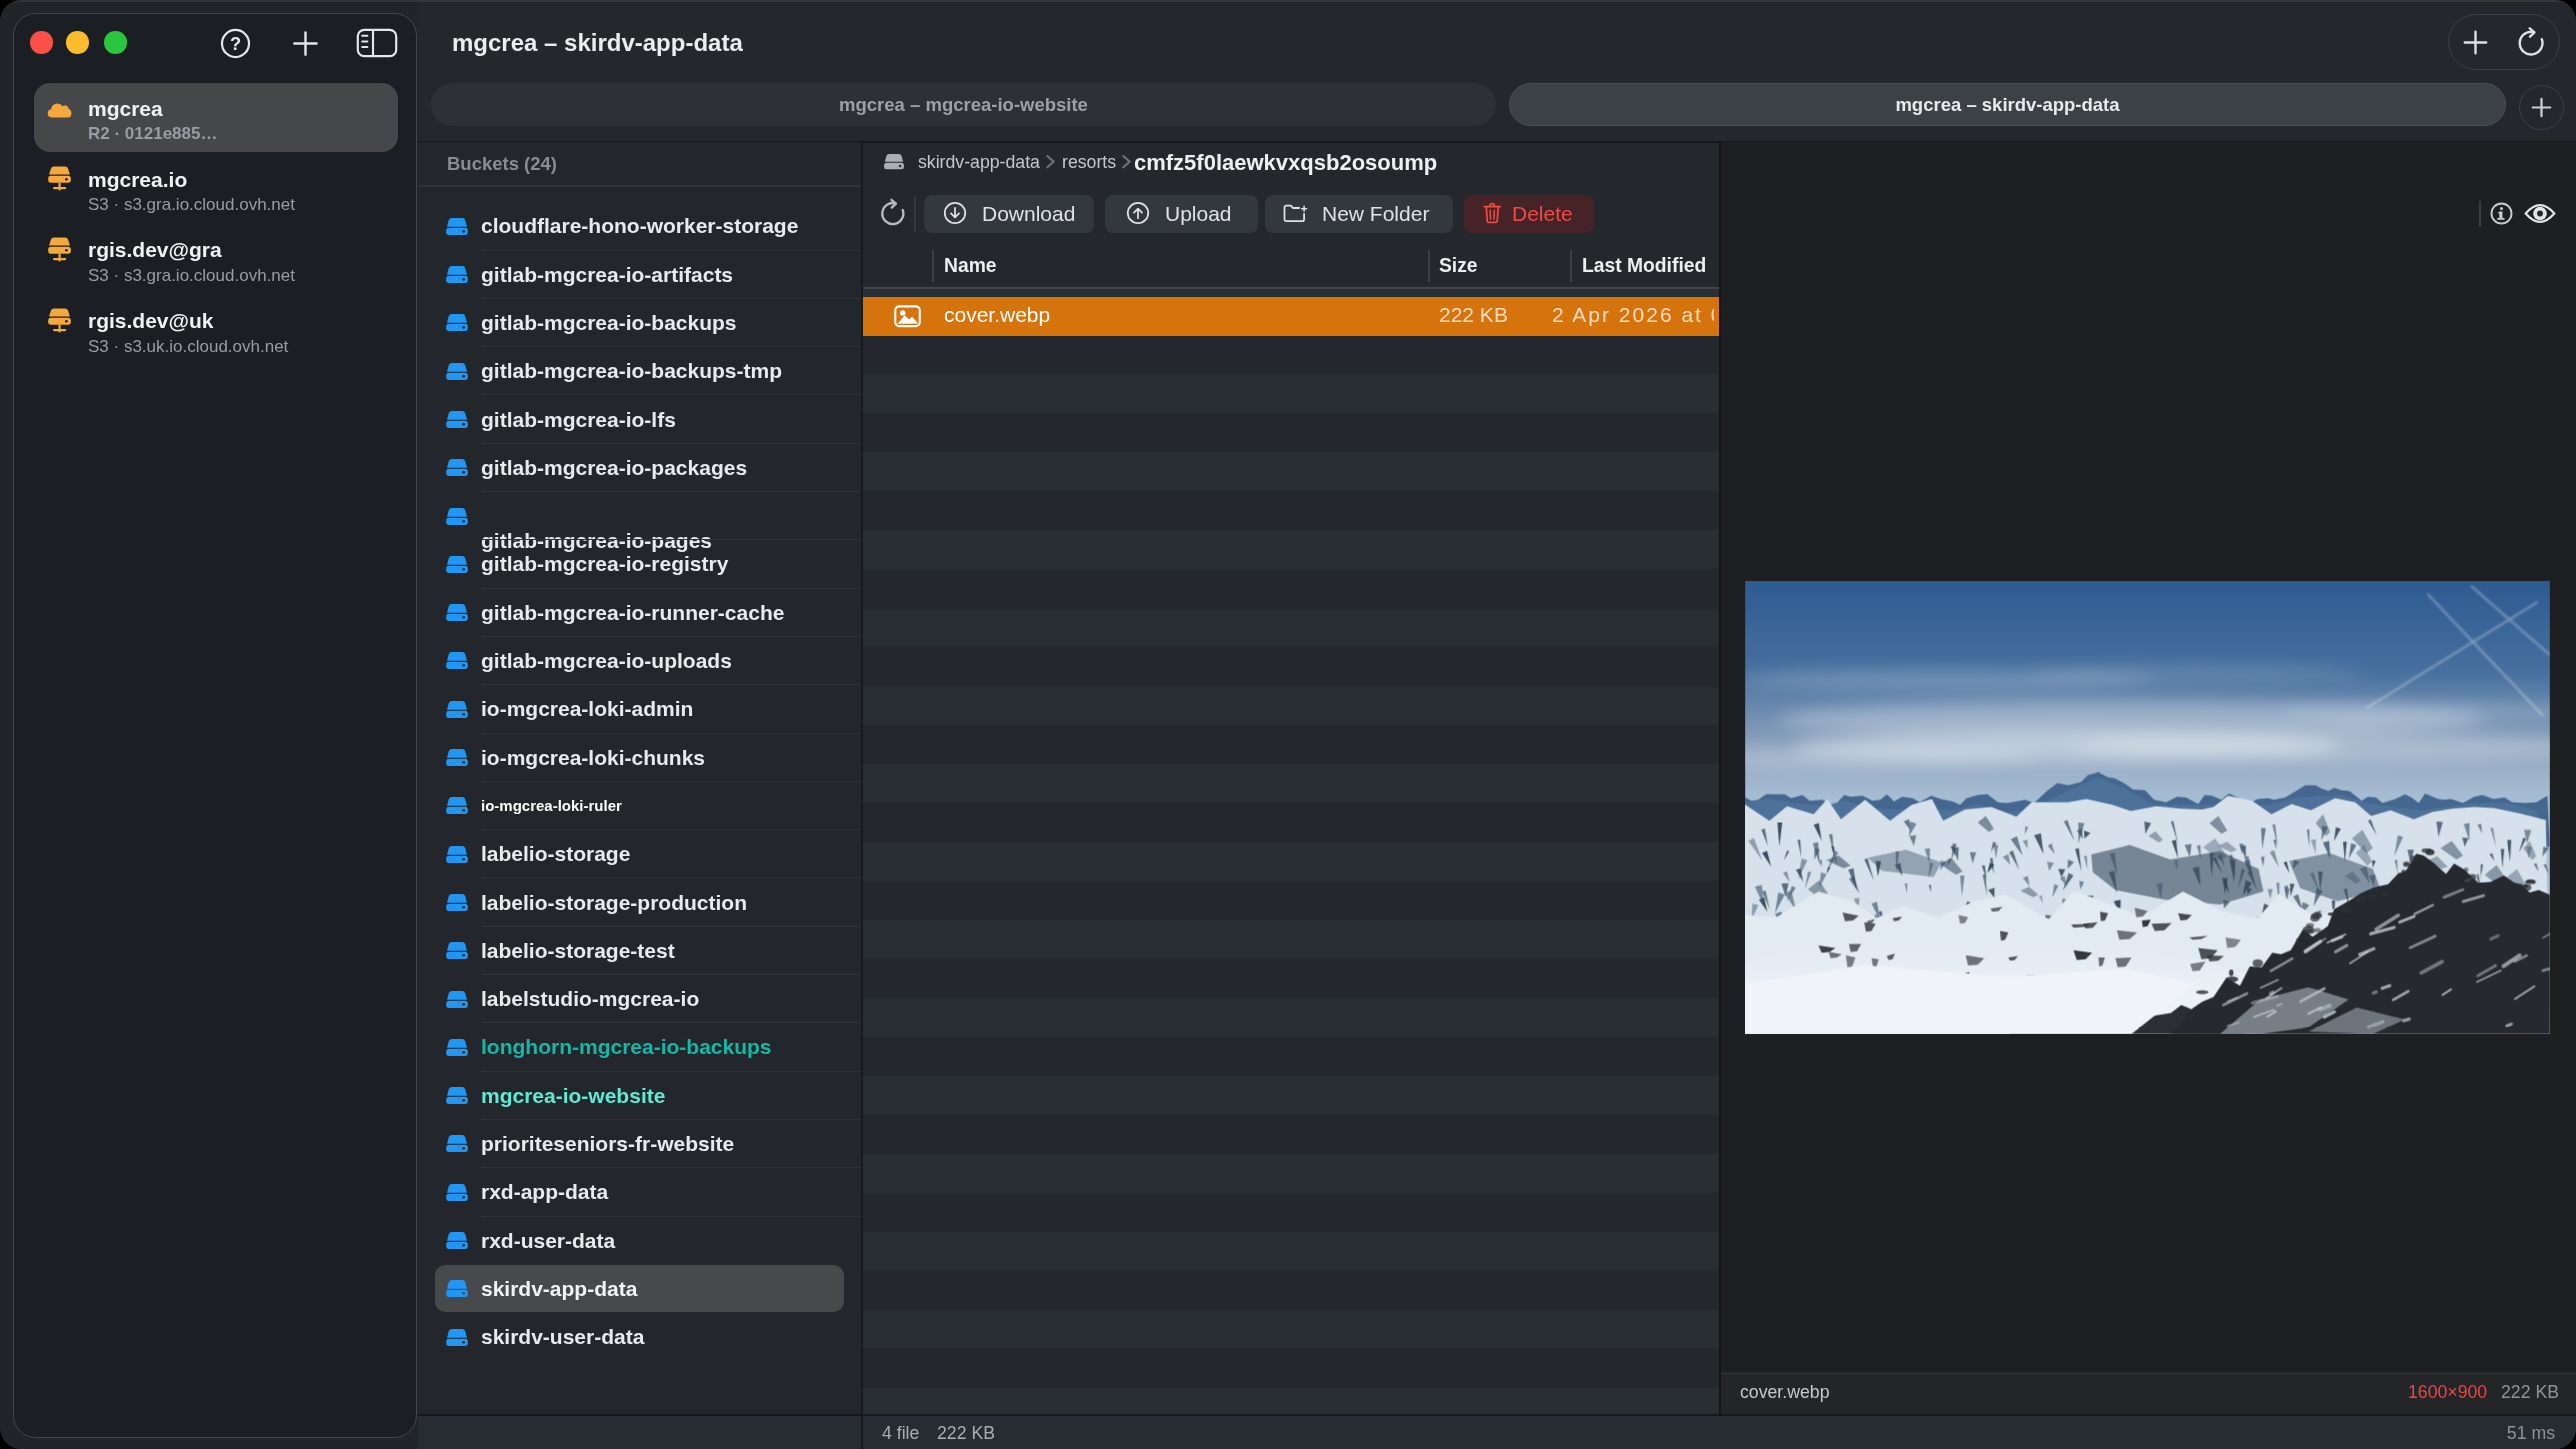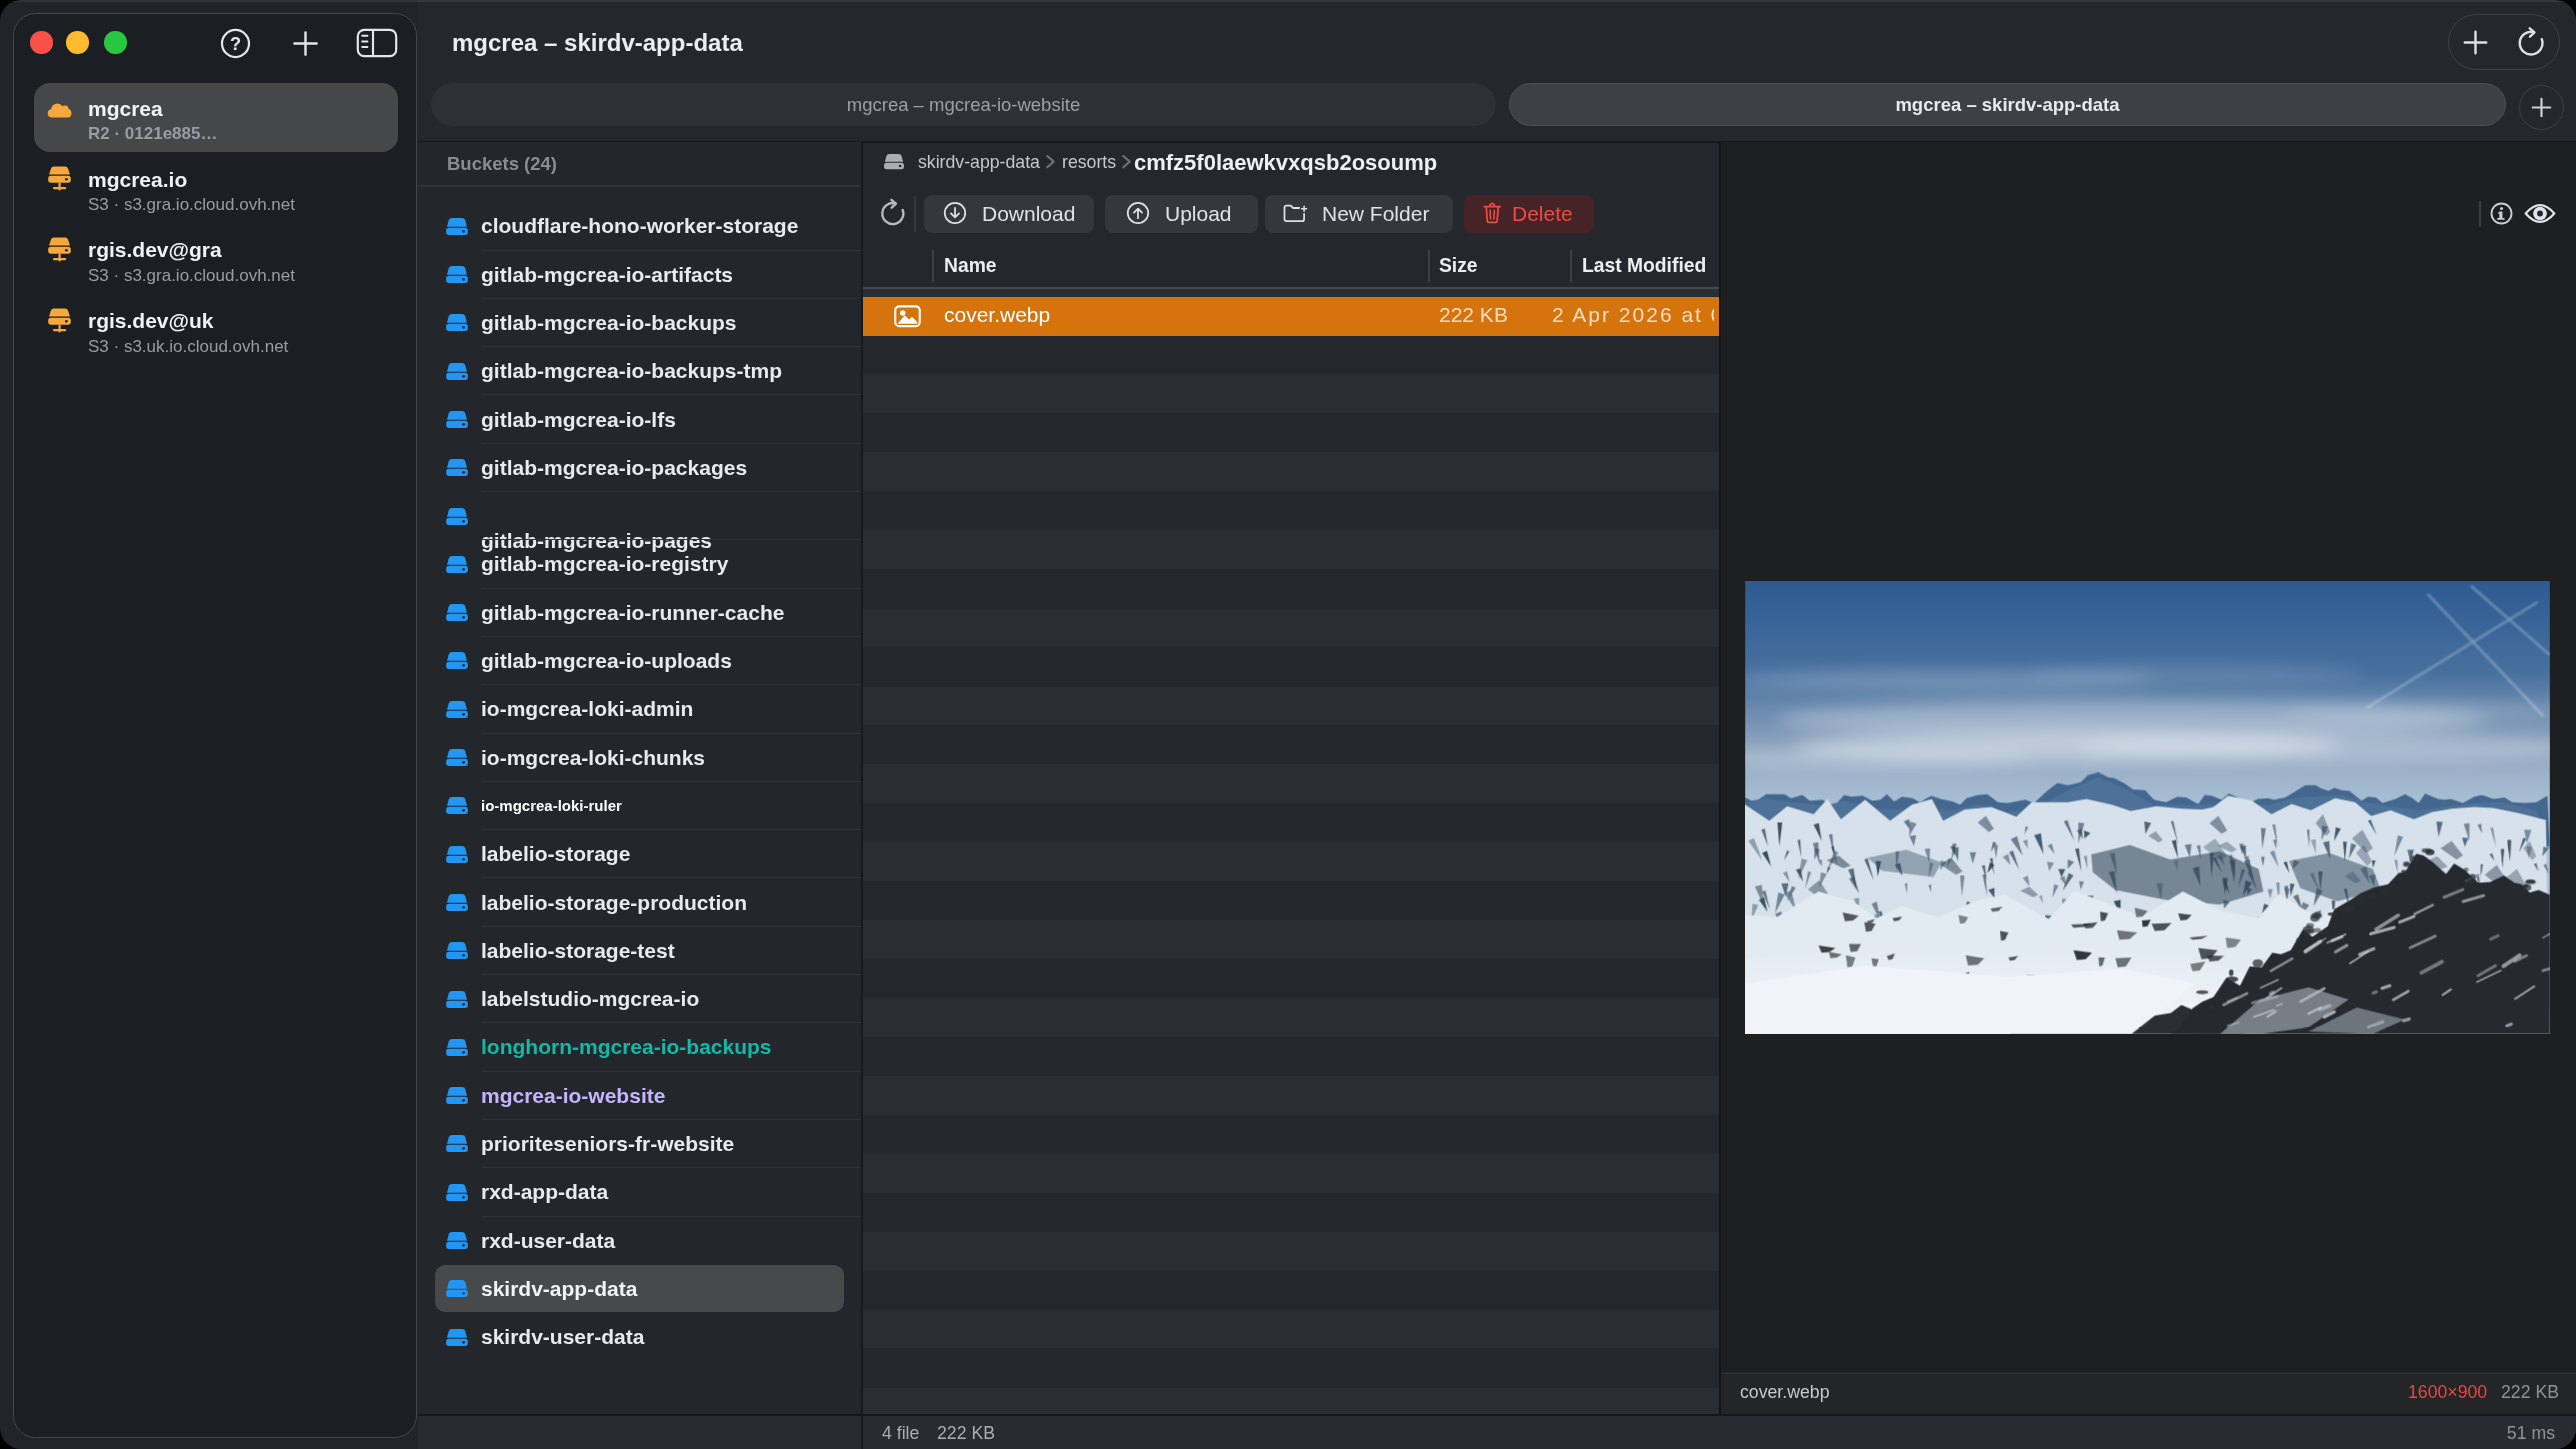--- a/index.html
+++ b/index.html
@@ -15,21 +15,21 @@
 
   <div class="abs" style="left:2448px;top:13.7px;width:112px;height:56px;border-radius:28px;border:1.6px solid #3b4249;box-sizing:border-box;"></div>
   <div class="abs" style="left:2458px;top:25px;"><svg width="35" height="35" viewBox="0 0 44 44">
         <path d="M22 8.5 V35.5 M8.5 22 H35.5" stroke="#dde0e4" stroke-width="3" stroke-linecap="round"></path>
       </svg></div>
   <div class="abs" style="left:2513px;top:25px;"><svg width="35" height="35" viewBox="0 0 44 44">
         <path d="M26.2 8.9 A14.3 14.3 0 1 0 36.2 17.9" fill="none" stroke="#dde0e4" stroke-width="3" stroke-linecap="round"></path>
         <path d="M21 4.2 L27 9.3 L21.4 14.6" fill="none" stroke="#dde0e4" stroke-width="3" stroke-linecap="round" stroke-linejoin="round"></path>
       </svg></div>
 
-  <div class="abs" style="left:431px;top:83px;width:1065px;height:43px;border-radius:22px;background:#2d3136;color:#9aa0a5;font-size:18.5px;font-weight:400;text-align:center;line-height:43px;">mgcrea – mgcrea-io-website</div>
+  <div class="abs" style="left:431px;top:83px;width:1065px;height:43px;border-radius:22px;background:#2d3136;color:#9aa0a5;font-size:18.5px;font-weight:700;text-align:center;line-height:43px;">mgcrea – mgcrea-io-website</div>
   <div class="abs" style="left:1509px;top:83px;width:997px;height:43px;border-radius:22px;background:#3c4146;border:1.2px solid #4a5056;box-sizing:border-box;color:#e8eaec;font-size:18.5px;font-weight:600;text-align:center;line-height:41px;">mgcrea – skirdv-app-data</div>
   <div class="abs" style="left:2519px;top:85px;width:45px;height:45px;border-radius:22.5px;border:1.6px solid #39414a;box-sizing:border-box;"></div>
   <div class="abs" style="left:2524px;top:90px;"><svg width="35" height="35" viewBox="0 0 44 44">
         <path d="M22 11 V33 M11 22 H33" stroke="#ccd0d5" stroke-width="2.8" stroke-linecap="round"></path>
       </svg></div>
   <div class="abs" style="left:418px;top:141px;right:0;height:1.6px;background:#16181b;"></div>
 
   <div class="abs" style="left:418px;top:142px;width:443px;height:1272px;background:#23272c;"></div>
   <div class="abs" style="left:447px;top:153px;font-size:18.5px;font-weight:700;color:#878d93;">Buckets (24)</div>
   <div class="abs" style="left:418px;top:185px;width:443px;height:1.6px;background:#2f3439;"></div>
@@ -157,21 +157,21 @@
 <rect x="2.6" y="14.6" width="26.8" height="8.8" rx="3.4" fill="#2196f3"></rect>
 <circle cx="24.2" cy="19" r="1.7" fill="#23272c"></circle>
 </svg></div>
 <div style="position:absolute;left:481px;top:1034px;font-size:21px;font-weight:600;color:#14b8a6;line-height:26px;">longhorn-mgcrea-io-backups</div>
 <div style="position:absolute;left:481px;top:1071px;width:380px;height:1.2px;background:#2e3338;"></div>
 <div style="position:absolute;left:444px;top:1085px;"><svg width="26" height="21" viewBox="0 0 32 26">
 <path d="M3.6 13.2 L5.8 5.4 Q6.6 2.6 9.6 2.6 L22.4 2.6 Q25.4 2.6 26.2 5.4 L28.4 13.2 Z" fill="#2196f3"></path>
 <rect x="2.6" y="14.6" width="26.8" height="8.8" rx="3.4" fill="#2196f3"></rect>
 <circle cx="24.2" cy="19" r="1.7" fill="#23272c"></circle>
 </svg></div>
-<div style="position:absolute;left:481px;top:1083px;font-size:21px;font-weight:600;color:#c4b5fd;line-height:26px;">mgcrea-io-website</div>
+<div style="position:absolute;left:481px;top:1083px;font-size:21px;font-weight:600;color:#5eead4;line-height:26px;">mgcrea-io-website</div>
 <div style="position:absolute;left:481px;top:1119px;width:380px;height:1.2px;background:#2e3338;"></div>
 <div style="position:absolute;left:444px;top:1133px;"><svg width="26" height="21" viewBox="0 0 32 26">
 <path d="M3.6 13.2 L5.8 5.4 Q6.6 2.6 9.6 2.6 L22.4 2.6 Q25.4 2.6 26.2 5.4 L28.4 13.2 Z" fill="#2196f3"></path>
 <rect x="2.6" y="14.6" width="26.8" height="8.8" rx="3.4" fill="#2196f3"></rect>
 <circle cx="24.2" cy="19" r="1.7" fill="#23272c"></circle>
 </svg></div>
 <div style="position:absolute;left:481px;top:1131px;font-size:21px;font-weight:600;color:#e8eaed;line-height:26px;">prioriteseniors-fr-website</div>
 <div style="position:absolute;left:481px;top:1167px;width:380px;height:1.2px;background:#2e3338;"></div>
 <div style="position:absolute;left:444px;top:1182px;"><svg width="26" height="21" viewBox="0 0 32 26">
 <path d="M3.6 13.2 L5.8 5.4 Q6.6 2.6 9.6 2.6 L22.4 2.6 Q25.4 2.6 26.2 5.4 L28.4 13.2 Z" fill="#2196f3"></path>

